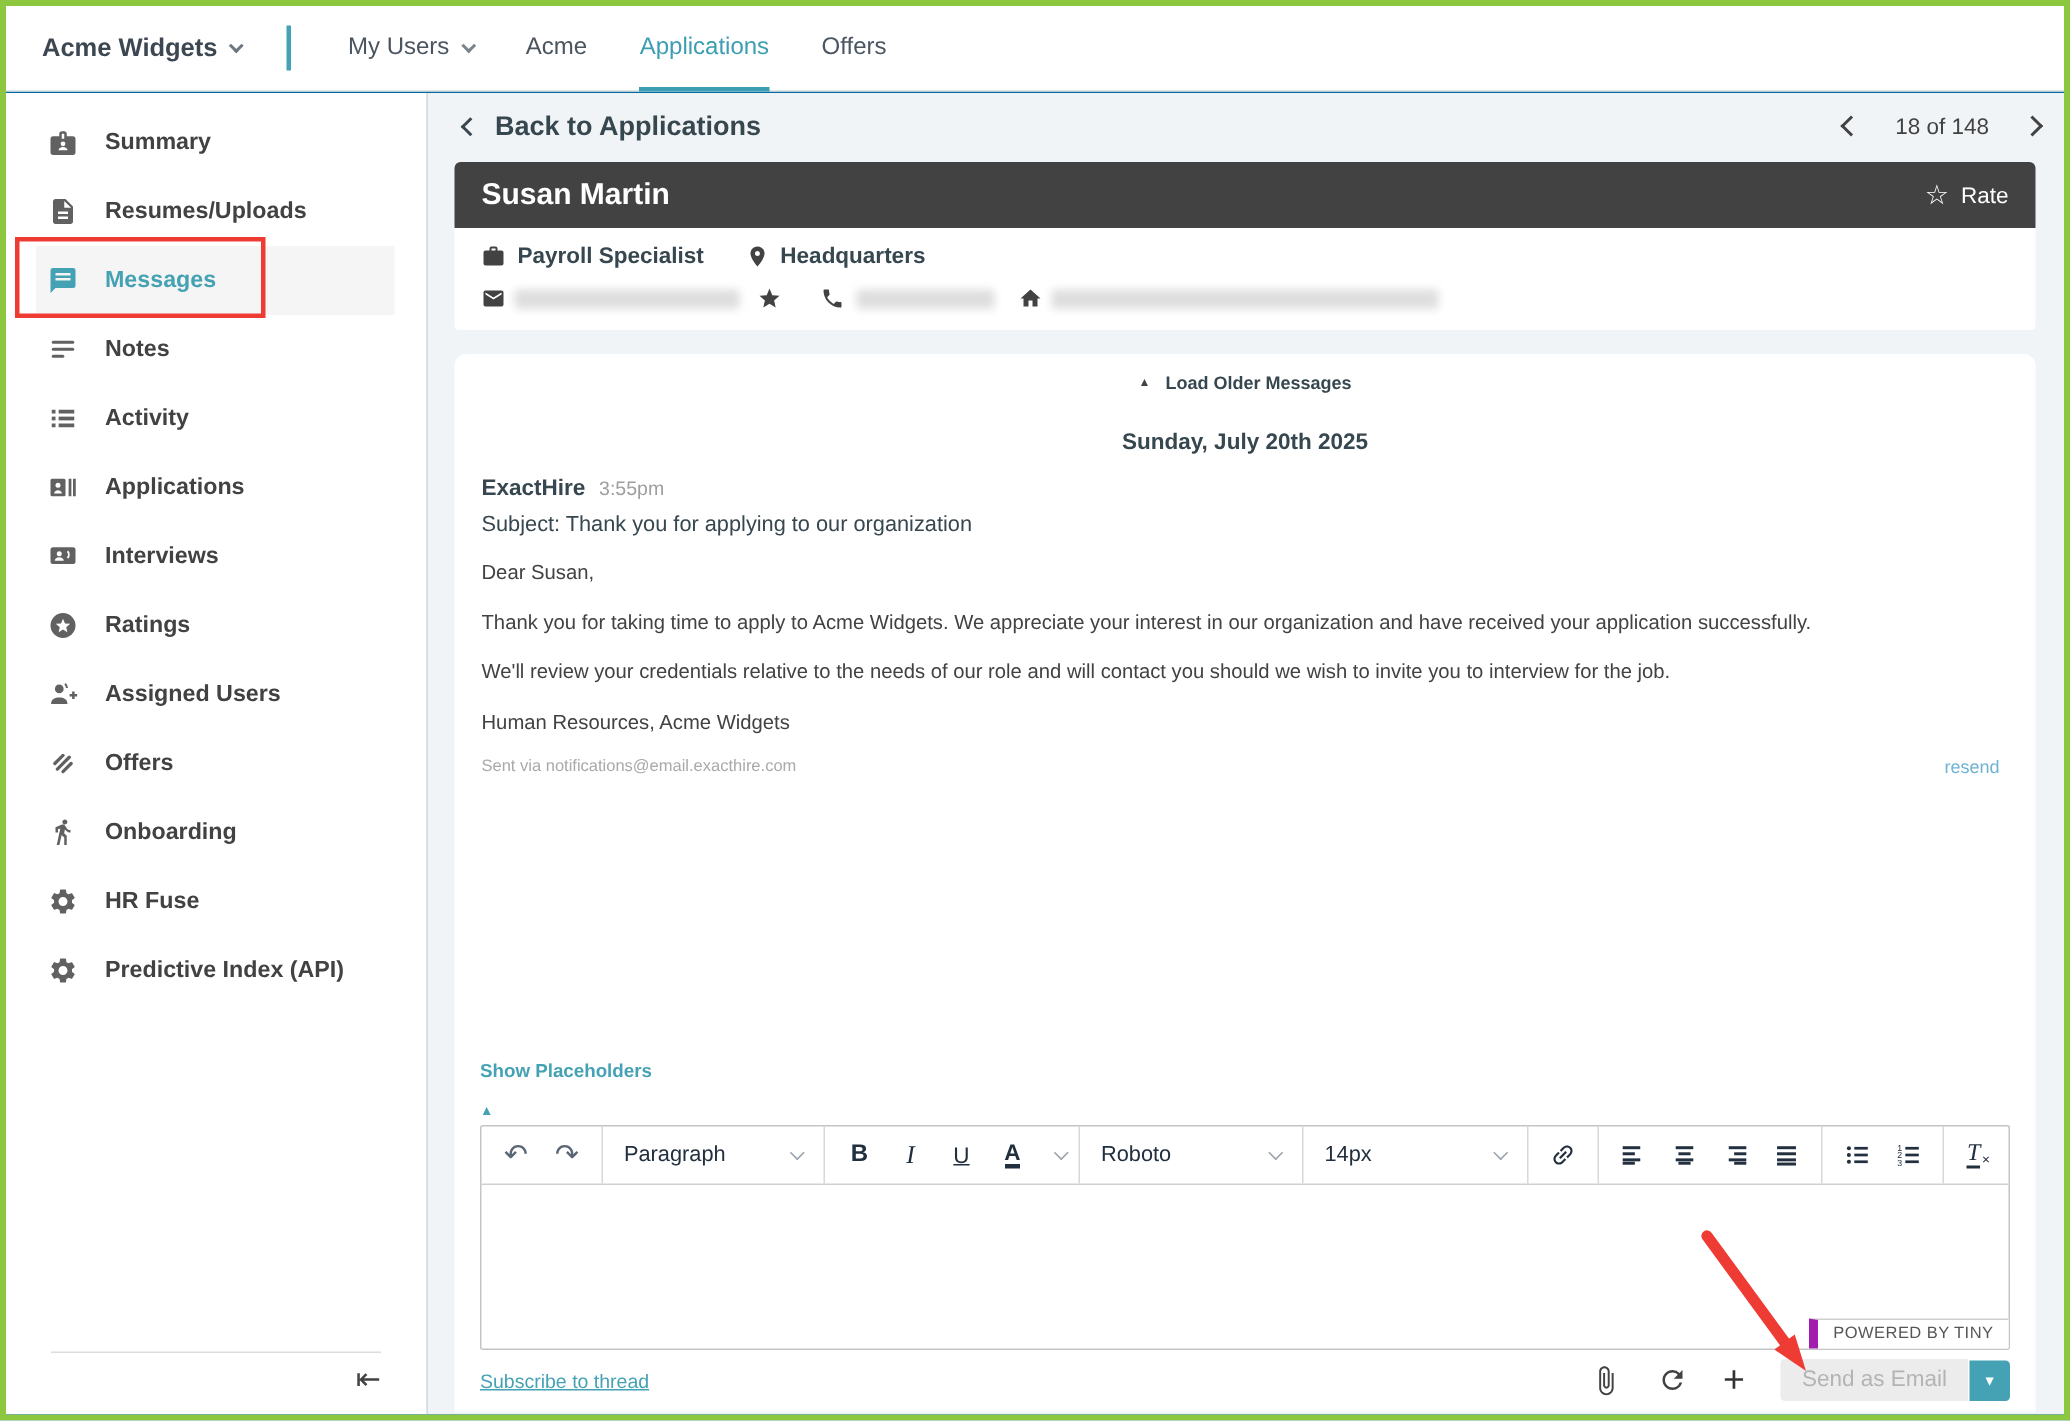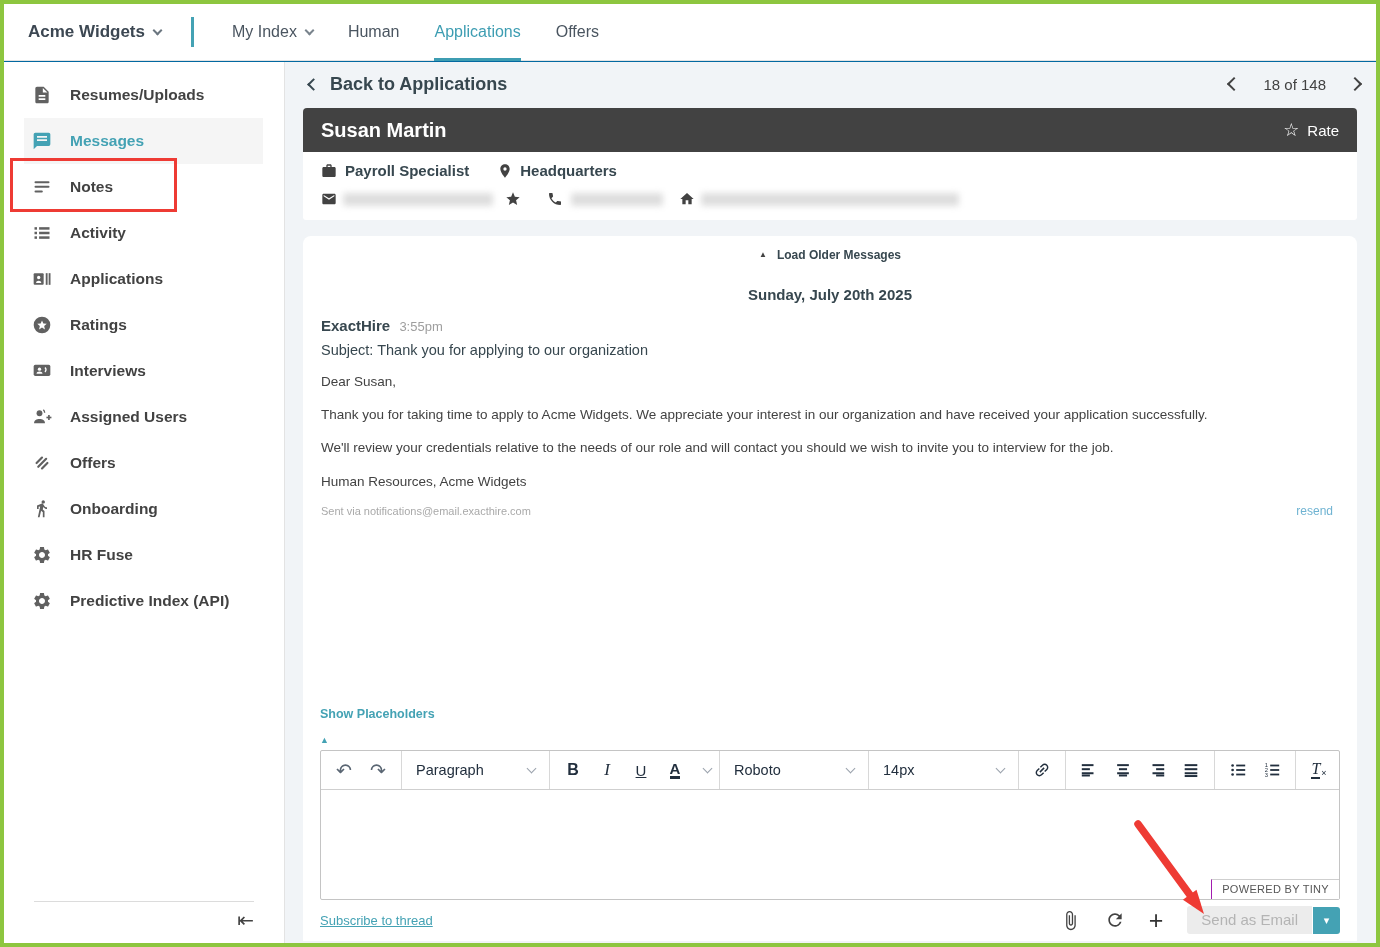--- a/index.html
+++ b/index.html
@@ -89,21 +89,21 @@
   .b-under{text-decoration:underline;font-size:15px;}
   .b-color{font-weight:700;font-size:15px;border-bottom:3px solid #222f3e;line-height:1.05;}
   .tb-select{display:flex;align-items:center;justify-content:space-between;cursor:pointer;color:#222f3e;font-size:14.5px;padding:0 6px;}
   .sel-chev{width:7px;height:7px;border-right:1.6px solid #9aa2ac;border-bottom:1.6px solid #9aa2ac;transform:rotate(45deg);margin-left:10px;margin-top:-3px;}
   .w-para{width:131px;}
   .w-font{width:132px;}
   .w-size{width:133px;}
   .b-clear{font-family:"Liberation Serif",serif;font-style:italic;font-size:16px;border-bottom:2px solid #222f3e;line-height:1;}
   .b-clear-x{font-size:9px;margin-left:1px;margin-top:6px;color:#222f3e;}
   .editor-body{flex:1;cursor:text;}
-  .branding{position:absolute;right:0;bottom:0;border-top:1px solid #cfcfcf;border-left:1px solid #a21caf;
+  .branding{position:absolute;right:0;bottom:0;border-top:1px solid #cfcfcf;border-left:6px solid #a21caf;
     background:#fff;padding:3px 10px 4px;font-size:11px;color:#565656;letter-spacing:.3px;}
   .composer-bottom{display:flex;align-items:center;justify-content:space-between;margin:6px 0 7px;}
   .subscribe-link{font-size:13px;color:#44a2b4;cursor:pointer;text-decoration:underline;}
   .compose-actions{display:flex;align-items:center;gap:24px;}
   .act-icon{display:flex;align-items:center;justify-content:center;cursor:pointer;}
   .act-icon svg{fill:#424242;}
   .plus-glyph{font-size:25px;color:#333;font-weight:400;line-height:1;cursor:pointer;}
   .send-group{display:flex;align-items:center;}
   .send-btn{background:#ececec;color:#b4b4b4;font-size:15px;padding:5px 14px 6px;border-radius:3px 0 0 3px;cursor:pointer;}
   .send-caret{background:#44a2b4;color:#fff;width:27px;height:27px;margin-left:1px;border-radius:0 3px 3px 0;
@@ -117,36 +117,46 @@
 
 <div class="frame">
 
   <header class="topnav">
     <div class="company">
       <span>Acme Widgets</span>
       <span class="chev"></span>
     </div>
     <div class="tdivider"></div>
     <div class="nav-link">
-      <span>My Index</span>
+      <span>My Users</span>
       <span class="chev"></span>
     </div>
     <div class="nav-link">
-      <span>Human</span>
+      <span>Acme</span>
     </div>
     <div class="nav-link active">
       <span>Applications</span>
     </div>
     <div class="nav-link">
       <span>Offers</span>
     </div>
   </header>
 
   <aside class="sidebar">
 
+    <div class="side-item">
+      <span class="side-icon">
+        <svg viewBox="0 0 24 24">
+            <path fill="currentColor" d="M20 7h-5V5c0-1.1-.9-2-2-2h-2c-1.1 0-2 .9-2 2v2H4c-1.1 0-2 .9-2 2v11c0 1.1.9 2 2 2h16c1.1 0 2-.9 2-2V9c0-1.1-.9-2-2-2zm-9-2h2v4h-2V5z"></path>
+            <circle cx="12" cy="13" r="1.9" fill="#fff"></circle>
+            <path d="M8.4 18.2c0-1.7 1.7-2.7 3.6-2.7s3.6 1 3.6 2.7z" fill="#fff"></path>
+          </svg>
+      </span>
+      <span class="side-label">Summary</span>
+    </div>
 
     <div class="side-item">
       <span class="side-icon">
         <svg viewBox="0 0 24 24">
             <path fill="currentColor" d="M14 2H6c-1.1 0-2 .9-2 2v16c0 1.1.9 2 2 2h12c1.1 0 2-.9 2-2V8l-6-6zm2 16H8v-2h8v2zm0-4H8v-2h8v2zm-3-5V3.5L18.5 9H13z"></path>
           </svg>
       </span>
       <span class="side-label">Resumes/Uploads</span>
     </div>
 
@@ -193,37 +203,37 @@
             <rect x="16.5" y="5" width="2.2" height="14" fill="currentColor"></rect>
             <rect x="20" y="5" width="2.2" height="14" fill="currentColor"></rect>
           </svg>
       </span>
       <span class="side-label">Applications</span>
     </div>
 
     <div class="side-item">
       <span class="side-icon">
         <svg viewBox="0 0 24 24">
-            <circle cx="12" cy="12" r="10" fill="currentColor"></circle>
-            <polygon points="12,6.5 13.6,10.3 17.7,10.6 14.6,13.3 15.5,17.3 12,15.1 8.5,17.3 9.4,13.3 6.3,10.6 10.4,10.3" fill="#fff"></polygon>
-          </svg>
-      </span>
-      <span class="side-label">Ratings</span>
-    </div>
-
-    <div class="side-item">
-      <span class="side-icon">
-        <svg viewBox="0 0 24 24">
             <rect x="2" y="4.5" width="20" height="13.5" rx="2" fill="currentColor"></rect>
             <circle cx="9" cy="9.8" r="2" fill="#fff"></circle>
             <path d="M5.4 15.4c0-1.8 1.7-2.8 3.6-2.8s3.6 1 3.6 2.8z" fill="#fff"></path>
             <path d="M15.6 7.8a4 4 0 0 1 0 5.4" stroke="#fff" stroke-width="1.5" fill="none"></path>
           </svg>
       </span>
       <span class="side-label">Interviews</span>
+    </div>
+
+    <div class="side-item">
+      <span class="side-icon">
+        <svg viewBox="0 0 24 24">
+            <circle cx="12" cy="12" r="10" fill="currentColor"></circle>
+            <polygon points="12,6.5 13.6,10.3 17.7,10.6 14.6,13.3 15.5,17.3 12,15.1 8.5,17.3 9.4,13.3 6.3,10.6 10.4,10.3" fill="#fff"></polygon>
+          </svg>
+      </span>
+      <span class="side-label">Ratings</span>
     </div>
 
     <div class="side-item">
       <span class="side-icon">
         <svg viewBox="0 0 24 24">
             <circle cx="9" cy="7.5" r="3.5" fill="currentColor"></circle>
             <path d="M2.5 19c0-3 3-4.6 6.5-4.6s6.5 1.6 6.5 4.6v.6H2.5z" fill="currentColor"></path>
             <path d="M13.6 3.4a5 5 0 0 1 1.6 3.4" stroke="currentColor" stroke-width="1.6" fill="none"></path>
             <rect x="17.3" y="11.6" width="6" height="2" fill="currentColor"></rect>
             <rect x="19.3" y="9.6" width="2" height="6" fill="currentColor"></rect>

